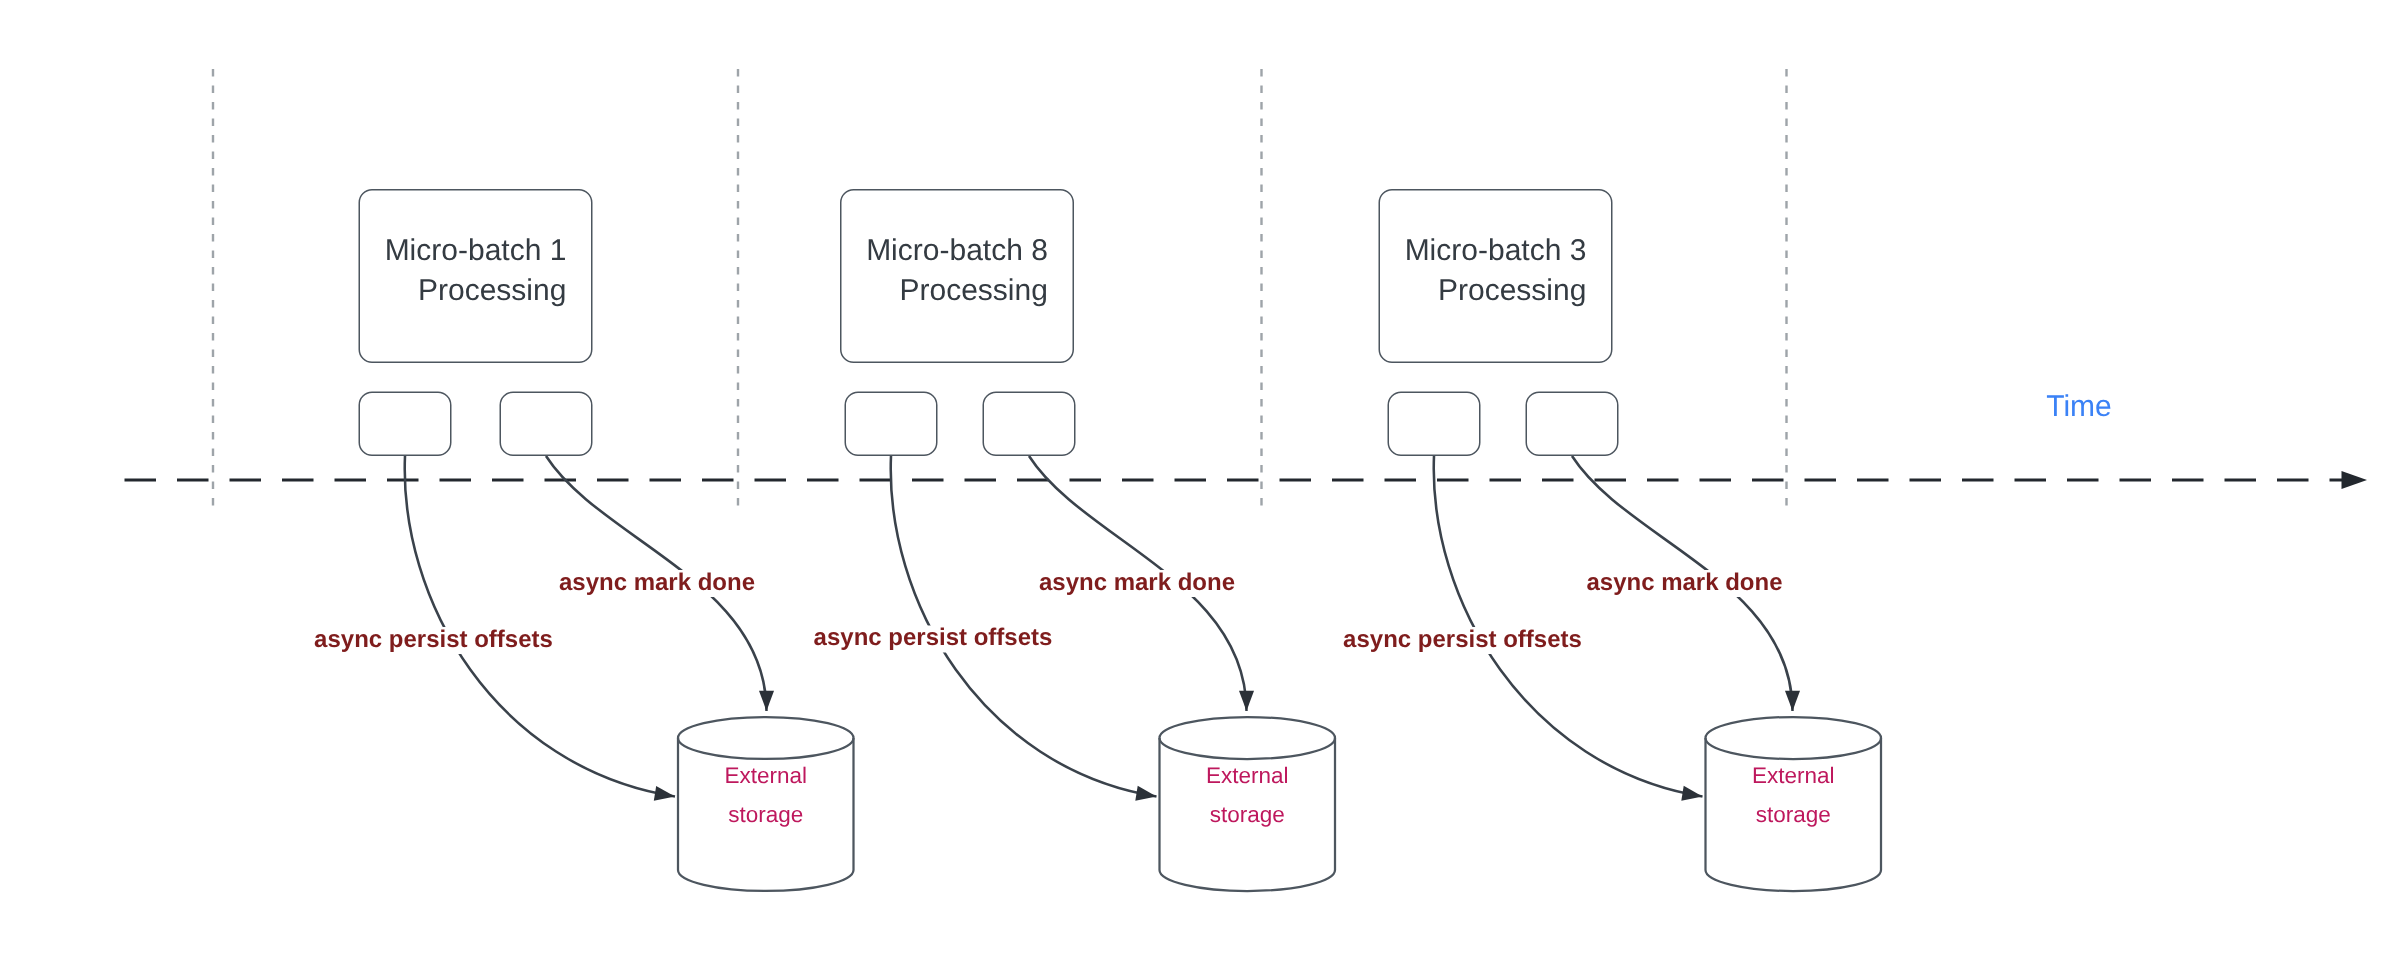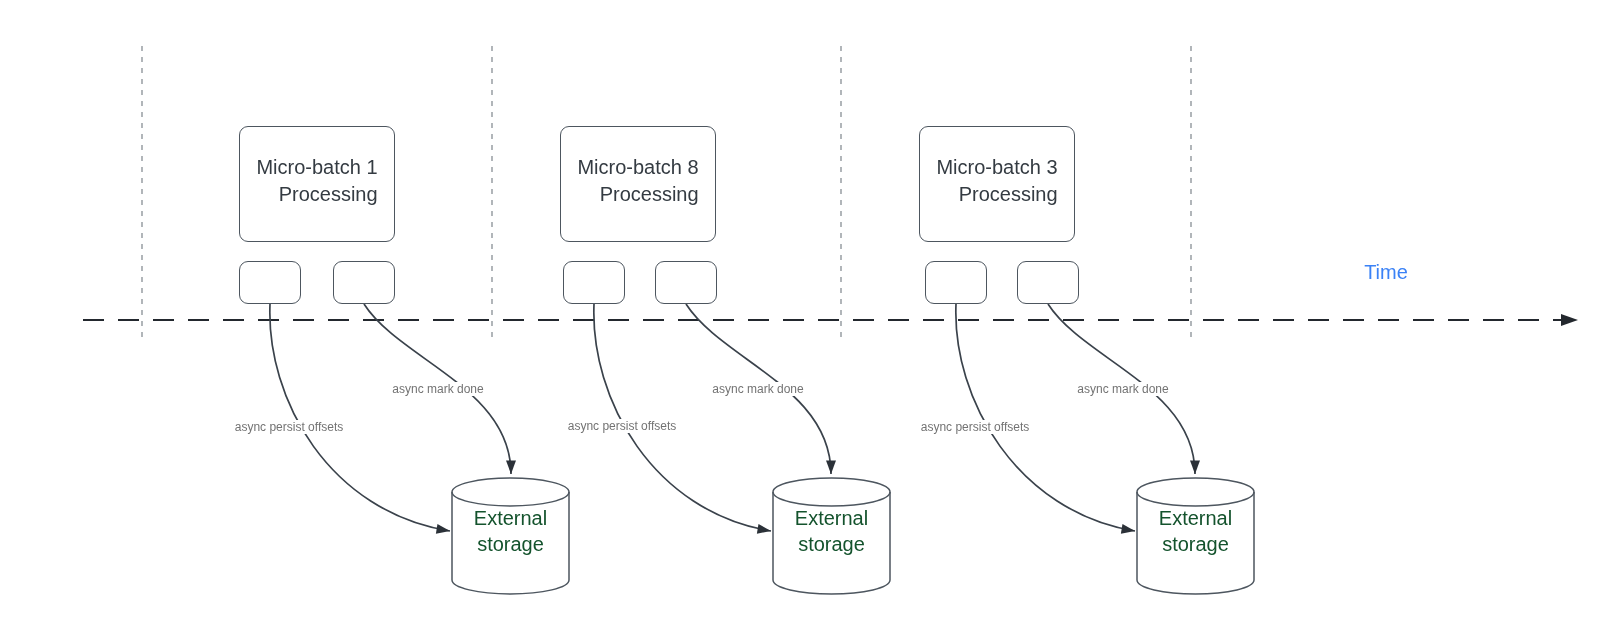--- a/index.html
+++ b/index.html
@@ -43,32 +43,32 @@
     color: #343b42;
     font-size: 20px;
     line-height: 27px;
     white-space: pre-line;
     margin-top: -6px;
   }
   .storage-label {
     position: absolute;
     width: 117px;
     text-align: center;
-    color: #14532d;
-    font-size: 20px;
+    color: #be185d;
+    font-size: 15px;
     line-height: 26px;
     white-space: pre-line;
   }
   .edge-label {
     position: absolute;
     transform: translate(-50%, -50%);
     background: #ffffff;
-    color: #737373;
-    font-size: 12px;
-    font-weight: normal;
+    color: #7f1d1d;
+    font-size: 16px;
+    font-weight: bold;
     white-space: nowrap;
     padding: 0 3px;
   }
   .time-label {
     position: absolute;
     transform: translate(-50%, -50%);
     color: #3b82f6;
     font-size: 20px;
     white-space: nowrap;
   }

